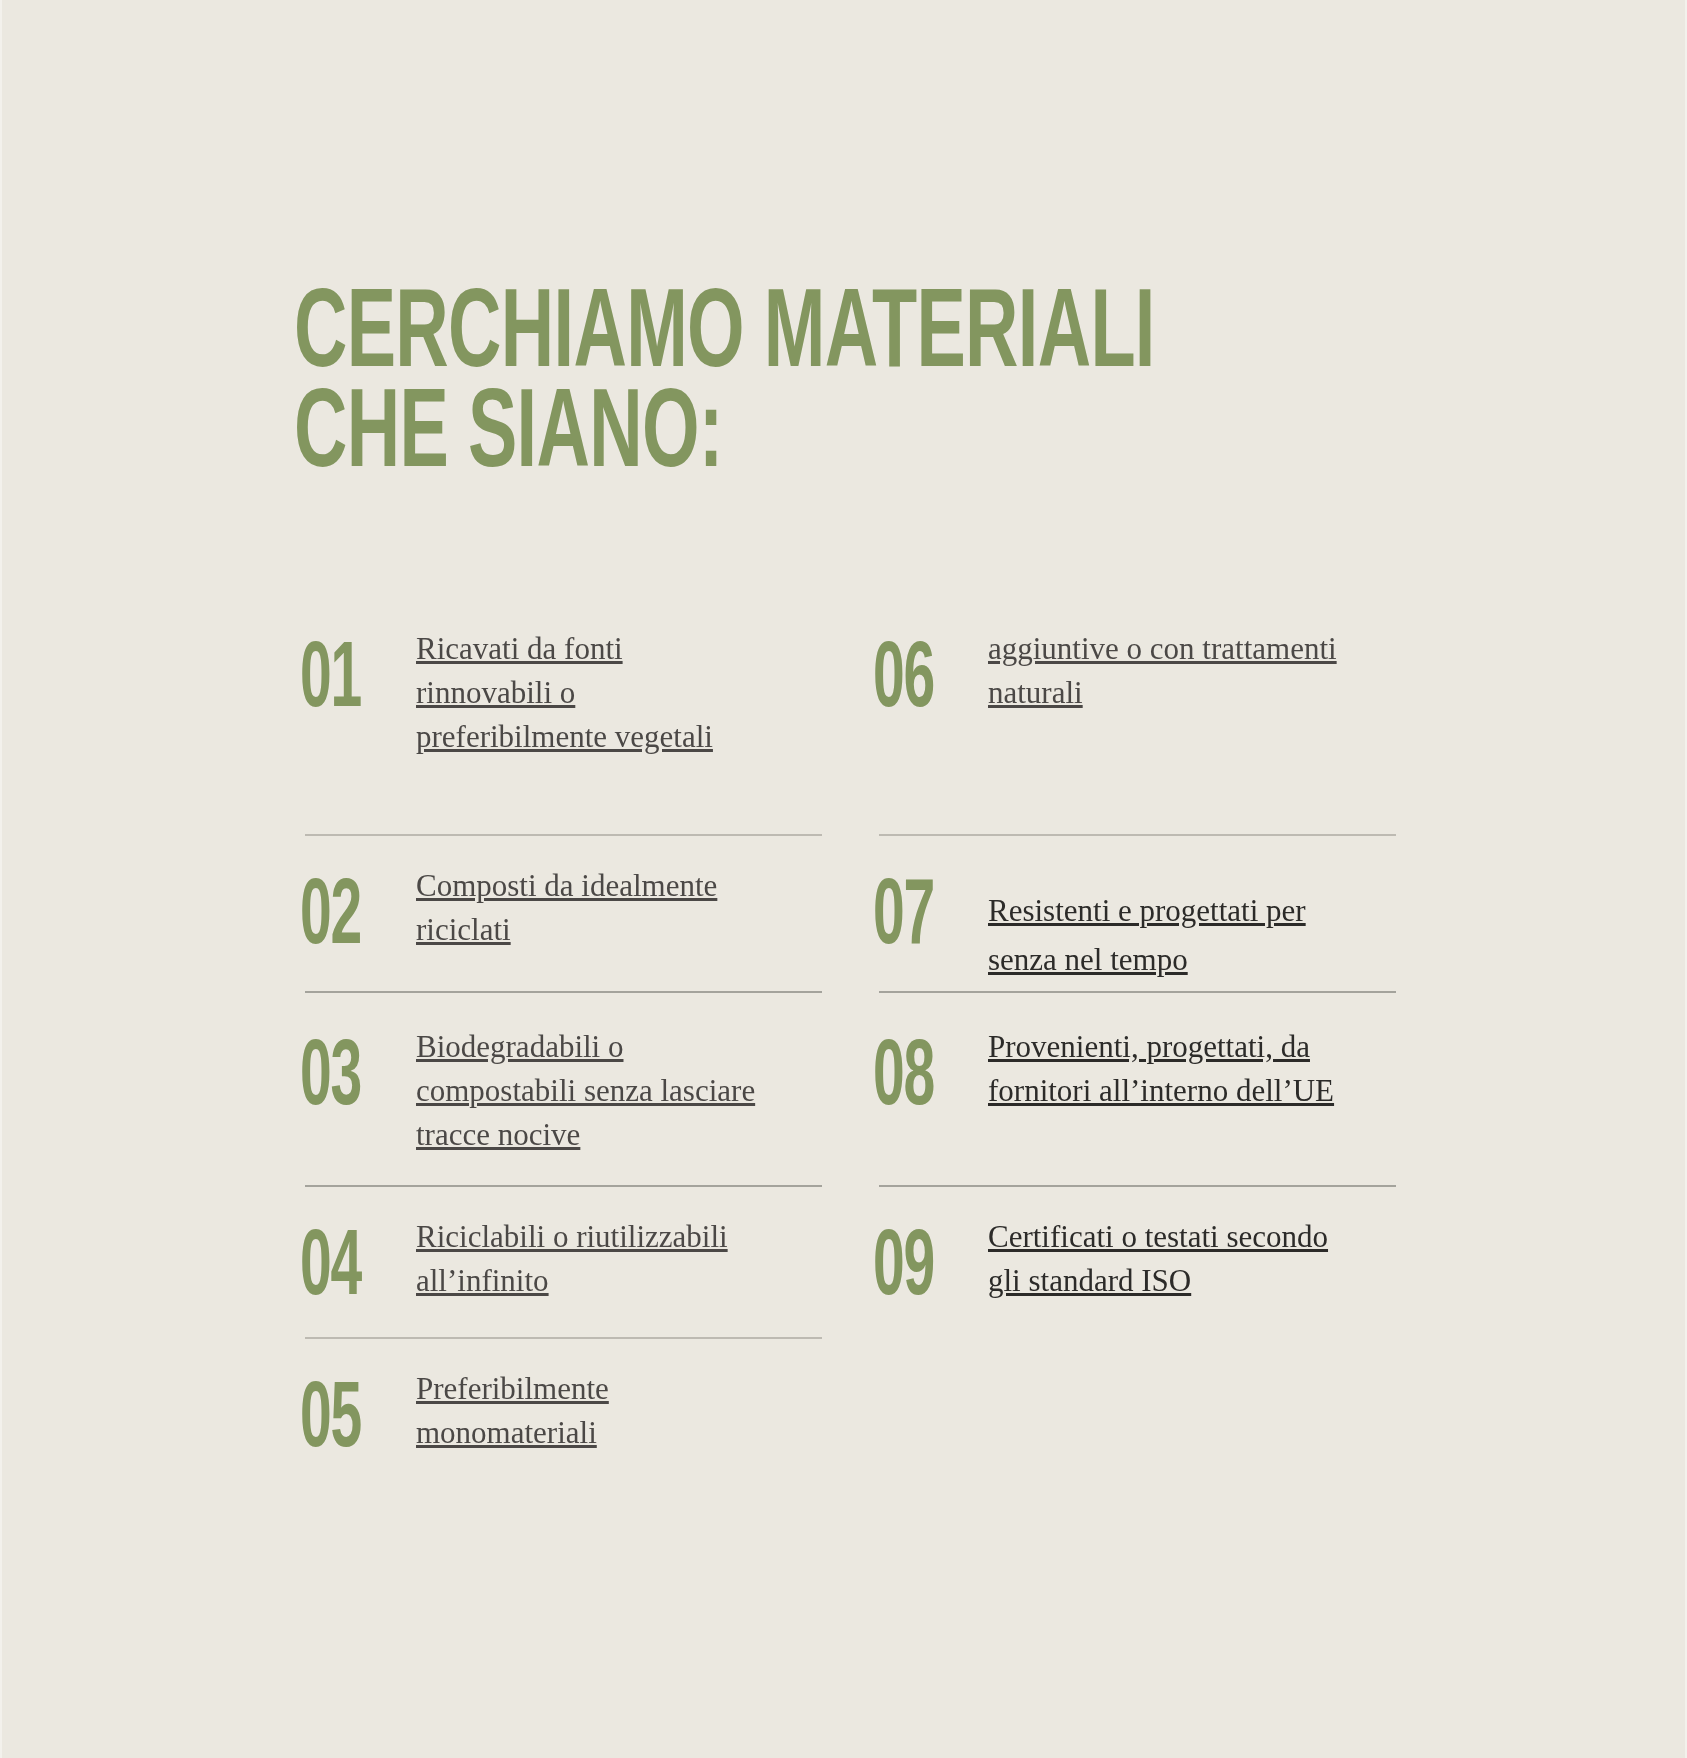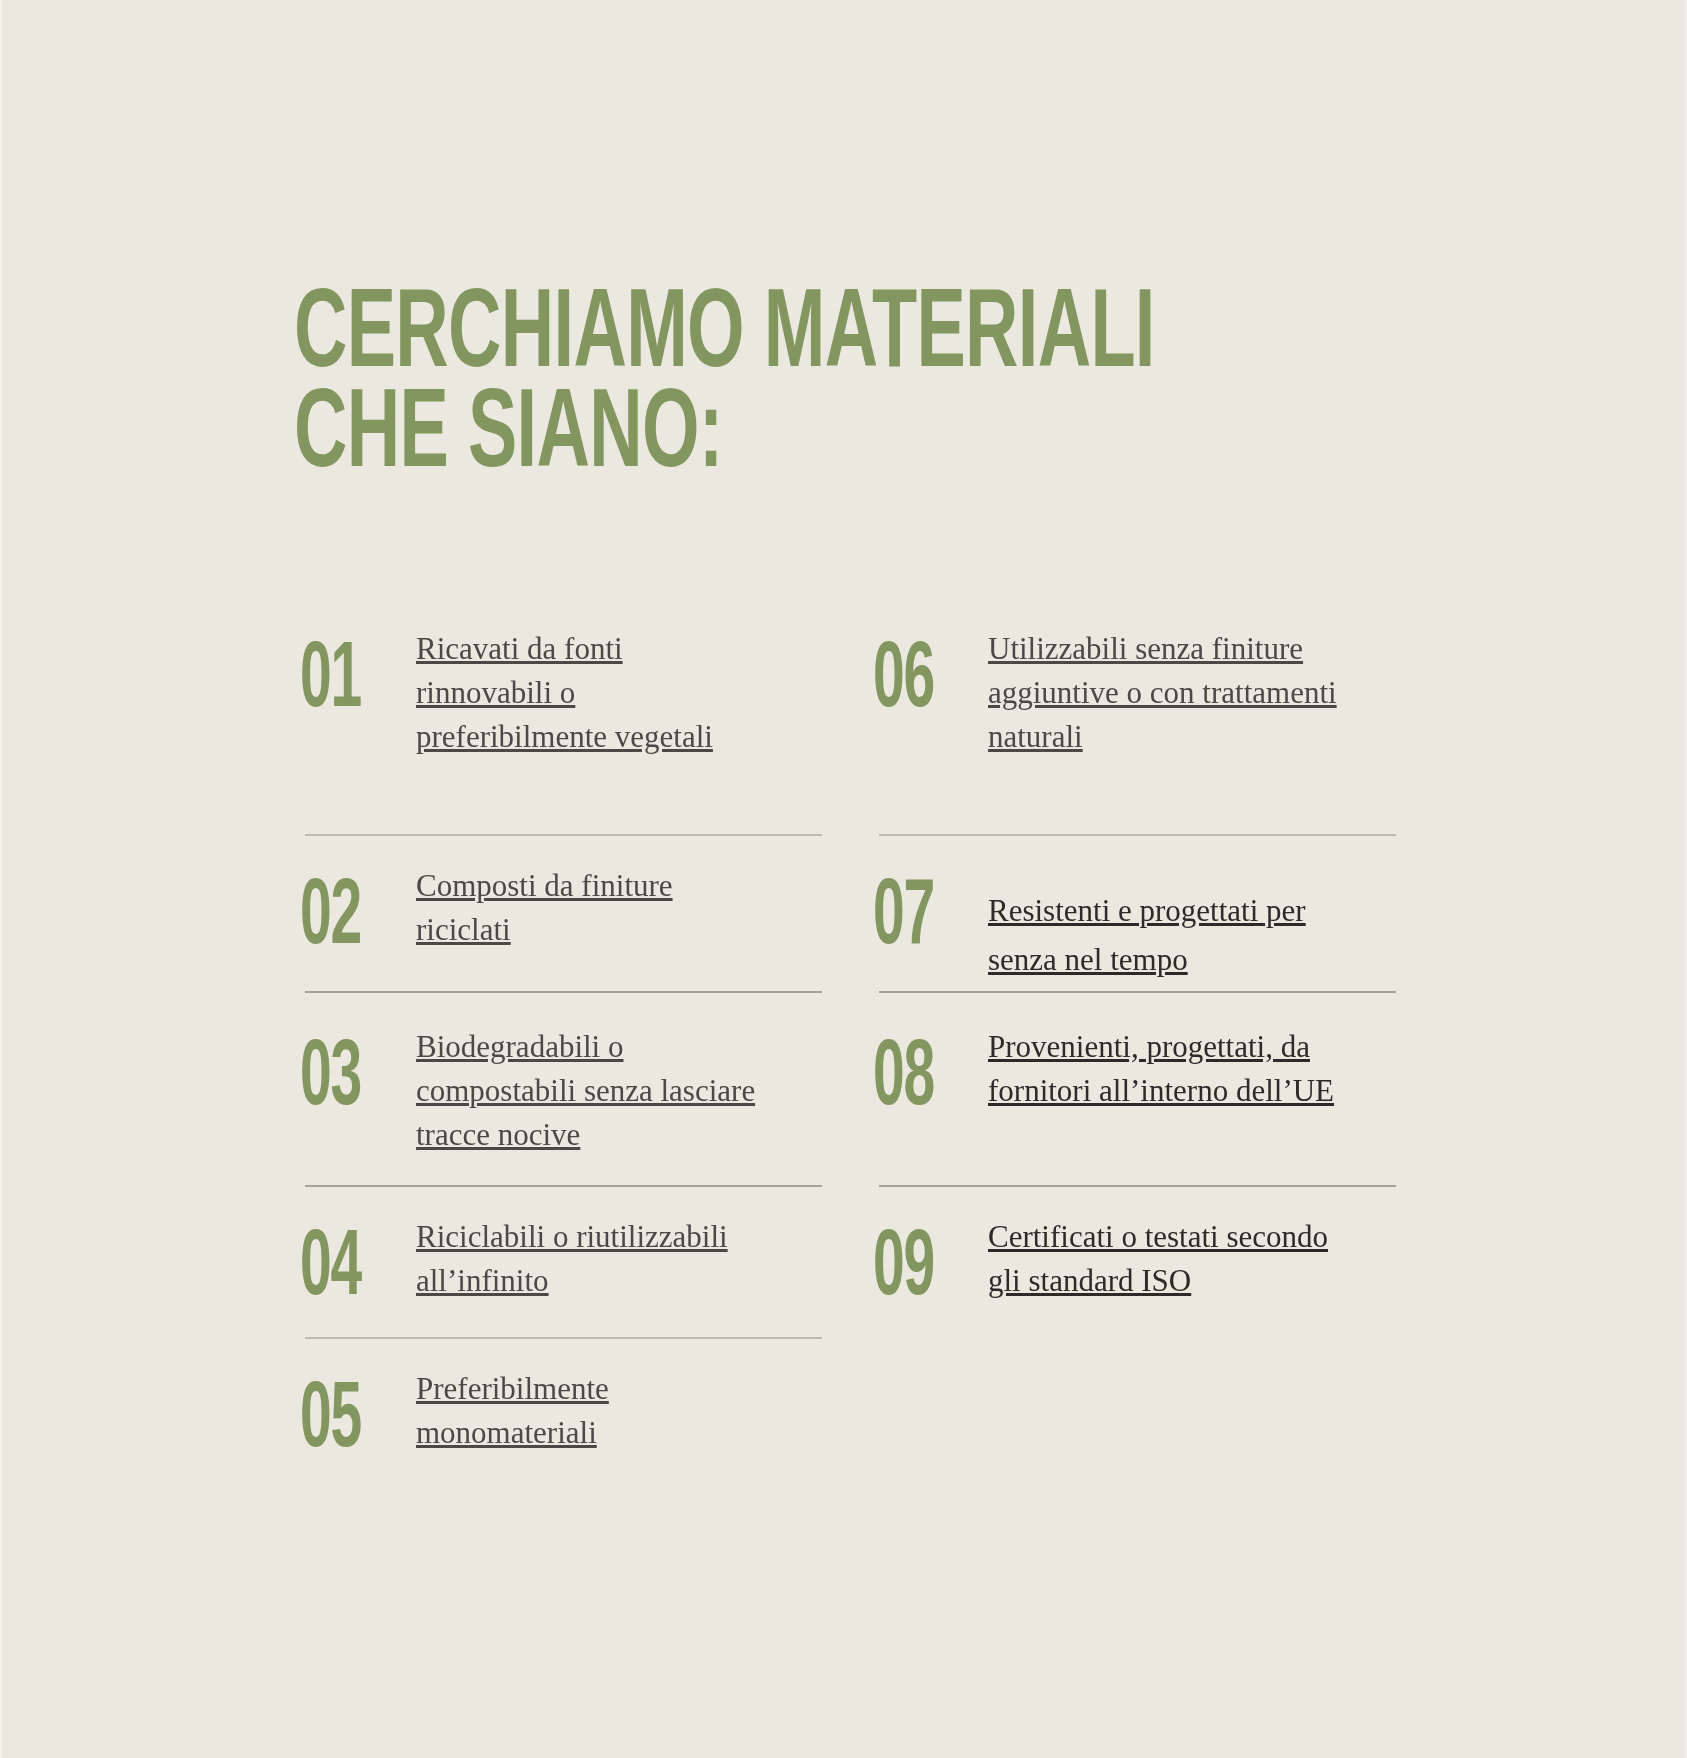--- a/index.html
+++ b/index.html
@@ -93,21 +93,21 @@
     <span>Ricavati da fonti</span>
     <span>rinnovabili o</span>
     <span>preferibilmente vegetali</span>
   </div>
 </div>
 <div class="rule" style="left:305px; top:834px; width:517px;"></div>
 
 <div class="item" style="left:300px; top:865px;">
   <div class="num">02</div>
   <div class="txt" style="left:116px; top:-1px;">
-    <span>Composti da finiture</span>
+    <span>Composti da idealmente</span>
     <span>riciclati</span>
   </div>
 </div>
 <div class="rule mid" style="left:305px; top:991px; width:517px;"></div>
 
 <div class="item" style="left:300px; top:1026px;">
   <div class="num">03</div>
   <div class="txt" style="left:116px; top:-1px;">
     <span>Biodegradabili o</span>
     <span>compostabili senza lasciare</span>
@@ -129,21 +129,20 @@
   <div class="num">05</div>
   <div class="txt" style="left:116px; top:-1px;">
     <span>Preferibilmente</span>
     <span>monomateriali</span>
   </div>
 </div>
 
 <div class="item" style="left:873px; top:628px;">
   <div class="num">06</div>
   <div class="txt" style="left:115px; top:-1px;">
-    <span>Utilizzabili senza finiture</span>
     <span>aggiuntive o con trattamenti</span>
     <span>naturali</span>
   </div>
 </div>
 <div class="rule" style="left:879px; top:834px; width:517px;"></div>
 
 <div class="item" style="left:873px; top:865px;">
   <div class="num">07</div>
   <div class="txt dark tall" style="left:115px; top:-2px;margin-top:23px;">
     <span>Resistenti e progettati per</span>

